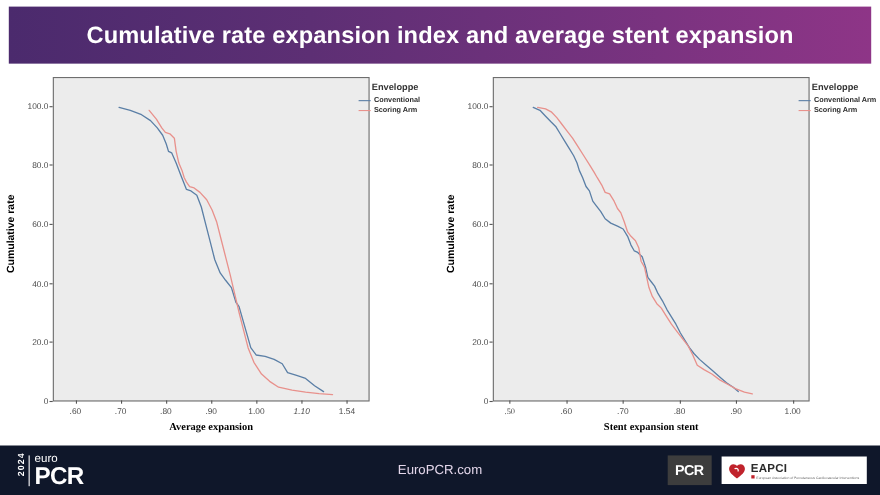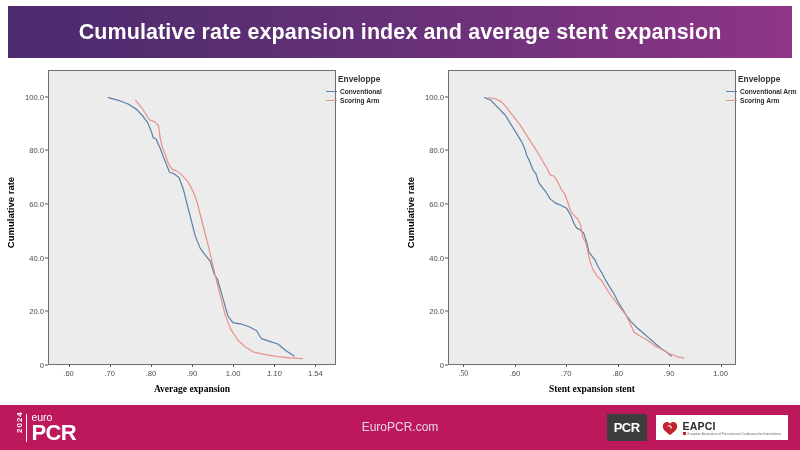--- a/index.html
+++ b/index.html
@@ -161,21 +161,21 @@
   }
   .legend-label { font-size: 6.6px; color: #2b2b2b; }
 
   
   .slide-footer {
     position: absolute;
     left: 0;
     top: 405px;
     width: 800px;
     height: 45px;
-    background: #be185d;
+    background: #0f172a;
   }
   .footer-logo {
     position: absolute;
     left: 14px;
     top: 6px;
     display: flex;
     align-items: center;
     height: 33px;
   }
   .footer-year {

